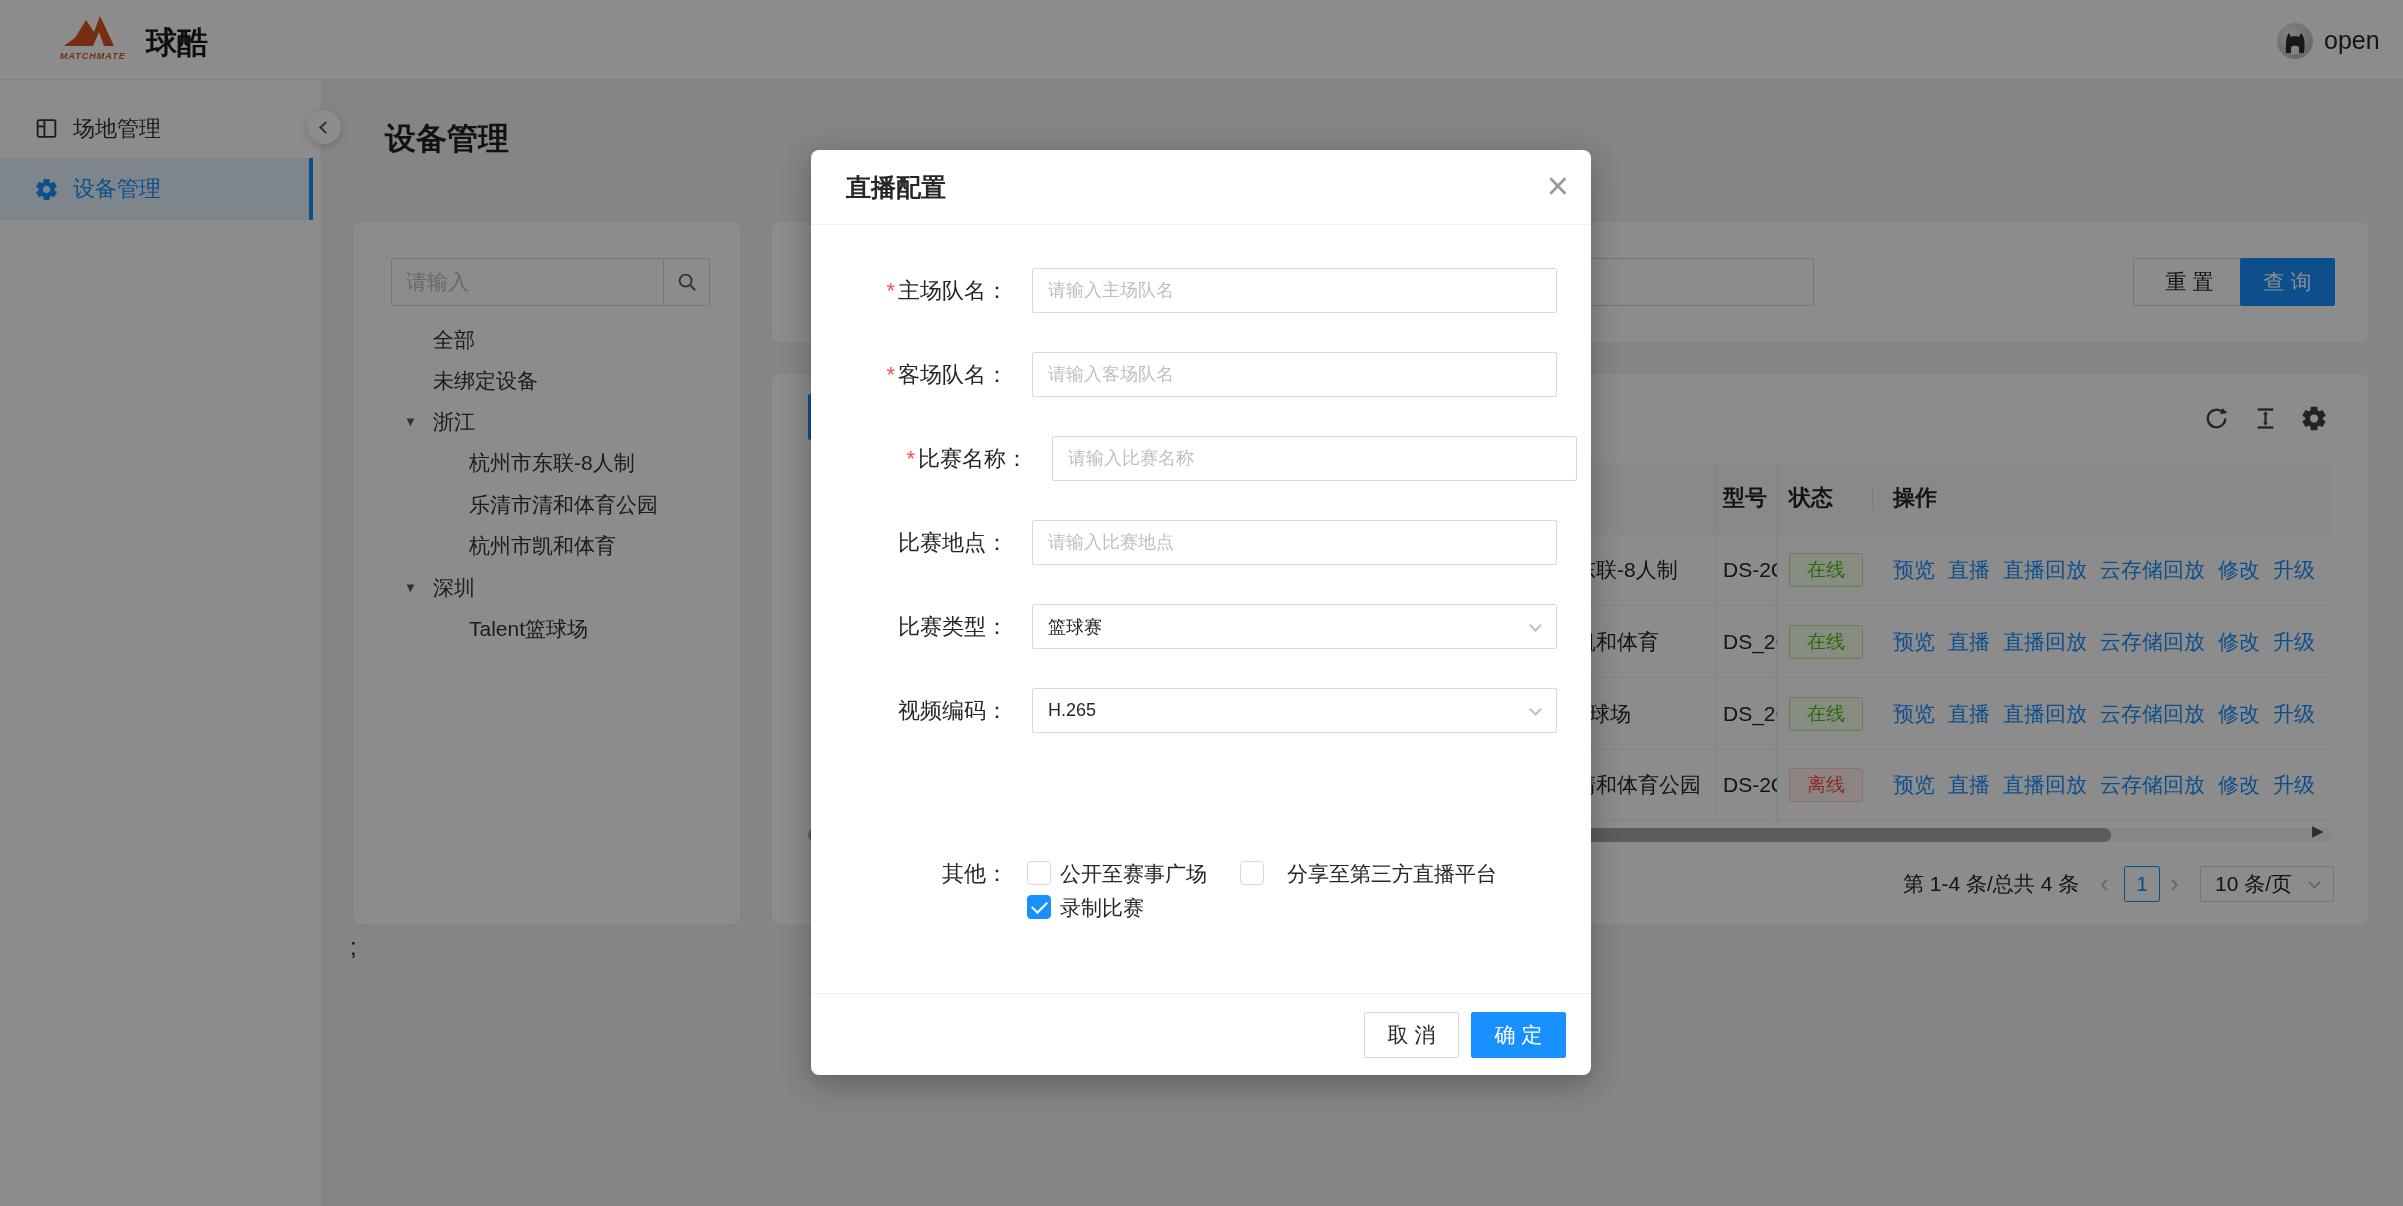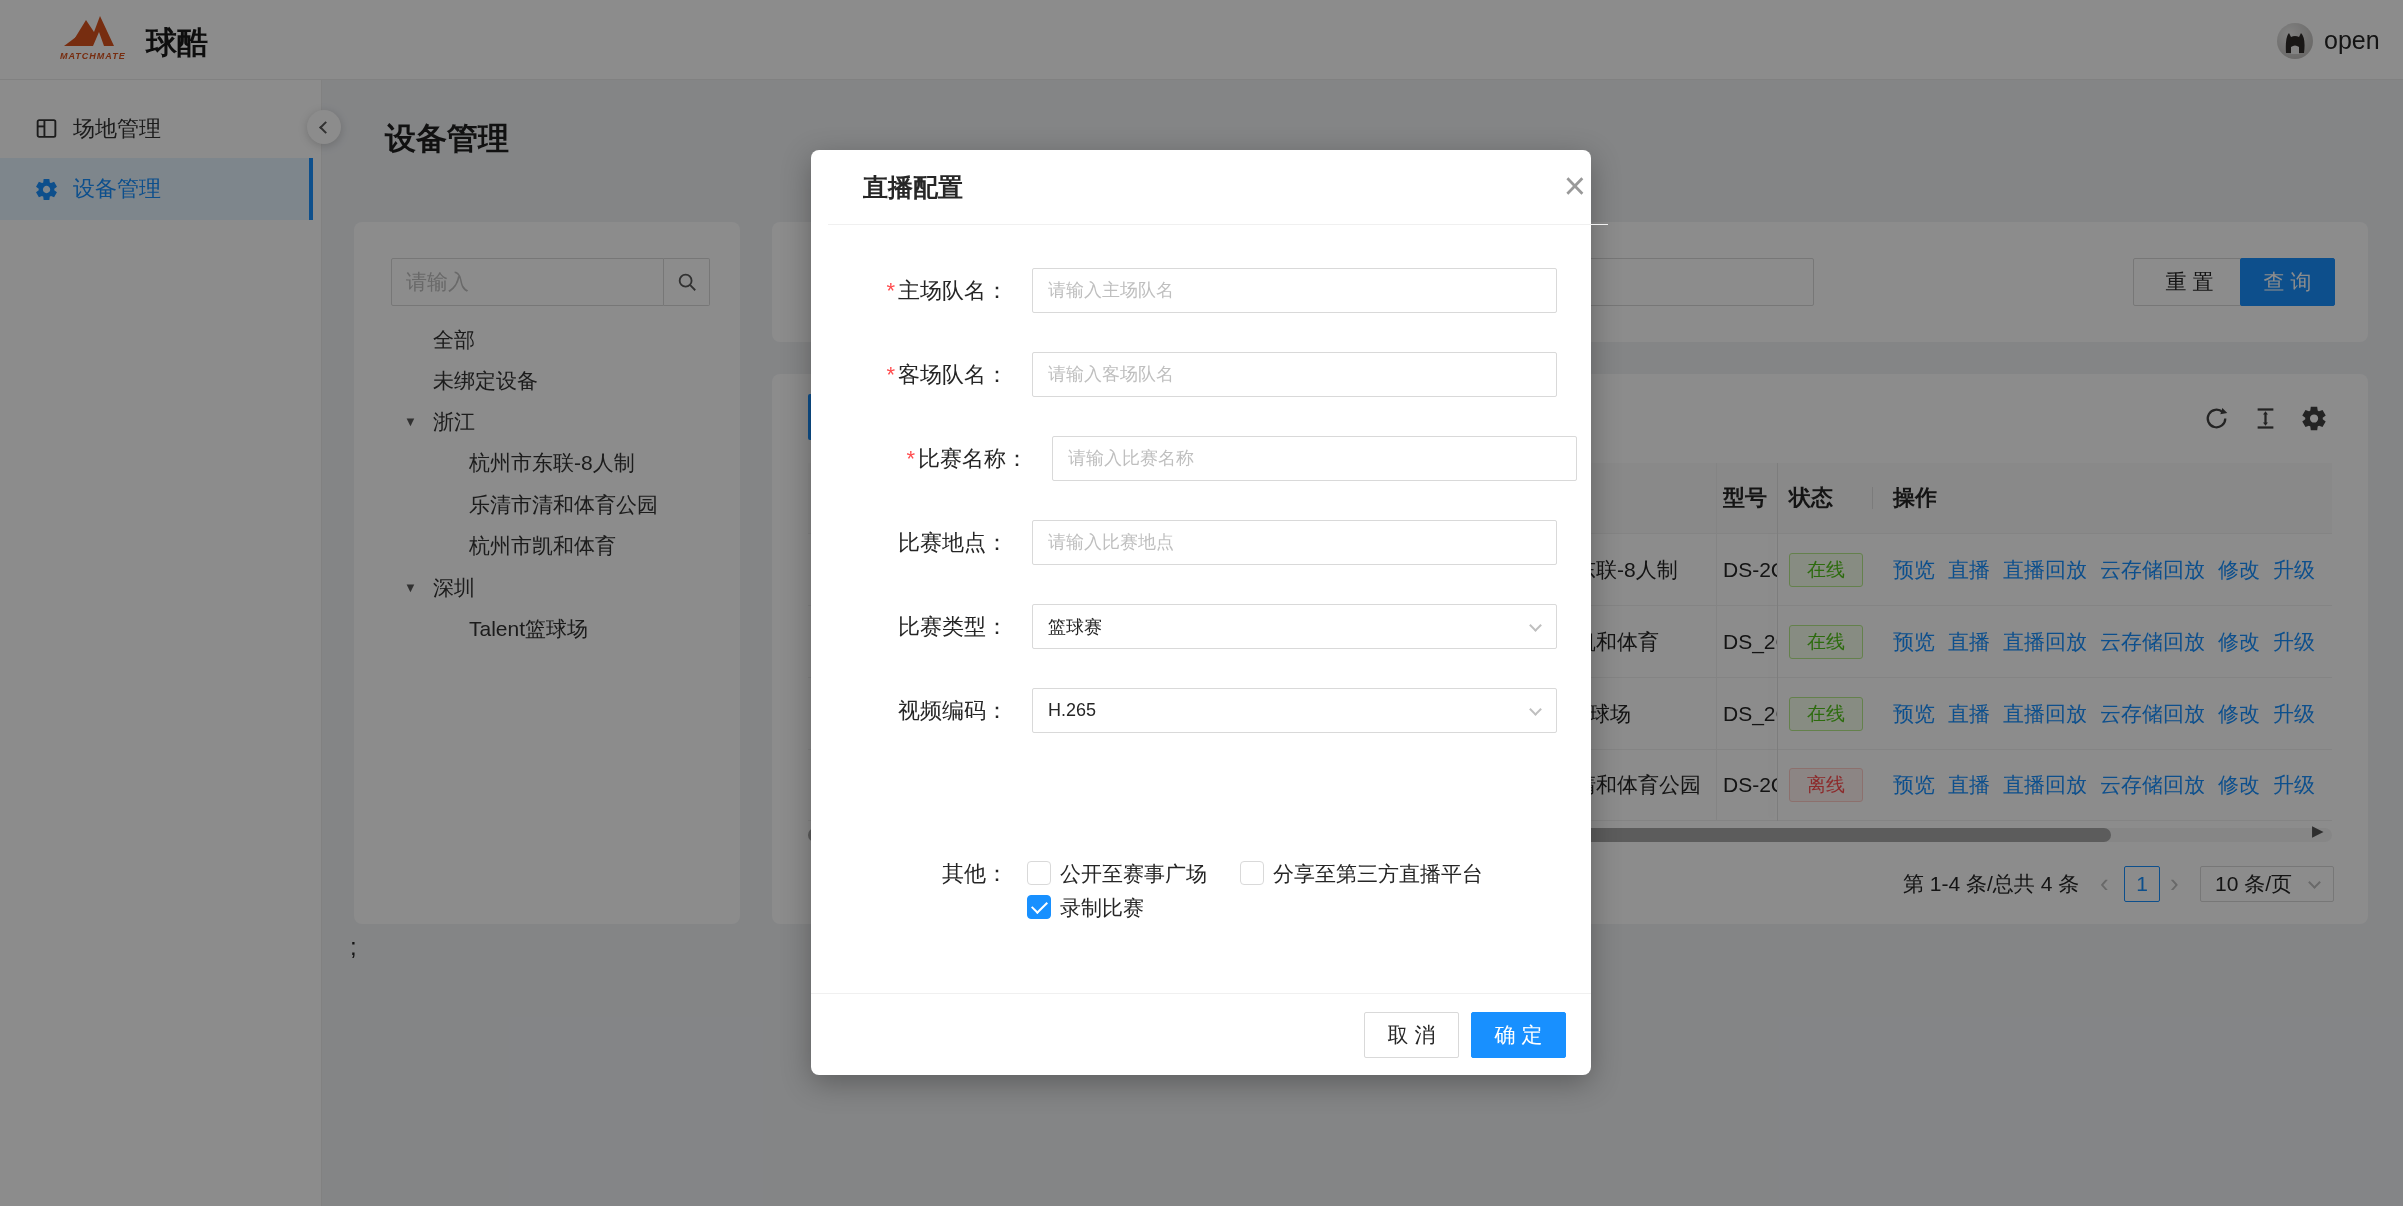--- a/index.html
+++ b/index.html
@@ -75,21 +75,21 @@
   .pag-prev, .pag-next { position:absolute; top:492px; height:36px; line-height:34px; font-size:26px; color:#bfbfbf; cursor:pointer; }
   .pag-prev { left:1328px; } .pag-next { left:1398px; }
   .pag-page { position:absolute; left:1352px; top:492px; width:36px; height:36px; border:1px solid #1890ff; border-radius:2px; color:#1890ff; font-size:21px; display:flex; align-items:center; justify-content:center; background:#fff; cursor:pointer; }
   .pag-size { position:absolute; left:1428px; top:492px; width:134px; height:36px; border:1px solid #d9d9d9; border-radius:2px; background:#fff; font-size:21px; color:#262626; display:flex; align-items:center; padding-left:14px; cursor:pointer; }
   .chev-down { width:9px; height:9px; border-right:2px solid #bfbfbf; border-bottom:2px solid #bfbfbf; transform:rotate(45deg); }
   .pag-size .chev-down { position:absolute; right:14px; top:11px; }
 
   
   .overlay { position:absolute; left:0; top:0; width:2403px; height:1206px; background:rgba(0,0,0,0.45); z-index:40; }
   .modal { position:absolute; left:811px; top:150px; width:780px; height:925px; background:#fff; border-radius:8px; box-shadow:0 8px 30px rgba(0,0,0,0.3); z-index:50; }
-  .modal-header { position:absolute; left:17px; top:0; width:100%; height:75px; border-bottom:1px solid #f0f0f0; }
+  .modal-header { position:absolute; left:0; top:0; width:100%; height:75px; border-bottom:1px solid #f0f0f0; }
   .modal-title { position:absolute; left:35px; top:0; height:75px; line-height:75px; font-size:25px; font-weight:bold; color:#262626; }
   .modal-close { position:absolute; right:22px; top:12px; font-size:38px; color:#999; cursor:pointer; line-height:48px; }
   .frow { position:absolute; left:0; width:100%; height:45px; }
   .flabel { position:absolute; left:0; top:0; width:197px; height:45px; line-height:45px; text-align:right; font-size:22px; color:#262626; white-space:nowrap; }
   .star { color:#ff4d4f; margin-right:3px; }
   .fctl { position:absolute; left:221px; top:0; width:525px; height:45px; border:1px solid #d9d9d9; border-radius:2px; background:#fff; font-size:18px; }
   input.fctl { padding:0 15px; color:#262626; outline:none; }
   input.fctl::placeholder { color:#bfbfbf; }
   .fselect { display:flex; align-items:center; padding:0 15px; color:#262626; cursor:pointer; }
   .fselect .chev-down { position:absolute; right:16px; top:16px; }
@@ -337,21 +337,21 @@
       <span>H.265</span>
       <span class="chev-down"></span>
     </div>
   </div>
 
   <div class="frow" style="top:711px; height:60px;">
     <span class="flabel" style="height:26px; line-height:26px;">其他：</span>
     <span class="cbx" style="left:216px; top:0;"></span>
     <span class="cbx-label" style="left:249px; top:0;">公开至赛事广场</span>
     <span class="cbx" style="left:429px; top:0;"></span>
-    <span class="cbx-label" style="left:462px; top:0;">分享至第三方直播平台</span>
+    <span class="cbx-label" style="left:476px; top:0;">分享至第三方直播平台</span>
     <span class="cbx checked" style="left:216px; top:34px;"></span>
     <span class="cbx-label" style="left:249px; top:34px;">录制比赛</span>
   </div>
 
   <div class="modal-footer">
     <div class="btn btn-default cancel-btn">取 消</div>
     <div class="btn btn-primary ok-btn">确 定</div>
   </div>
 </div>
 

